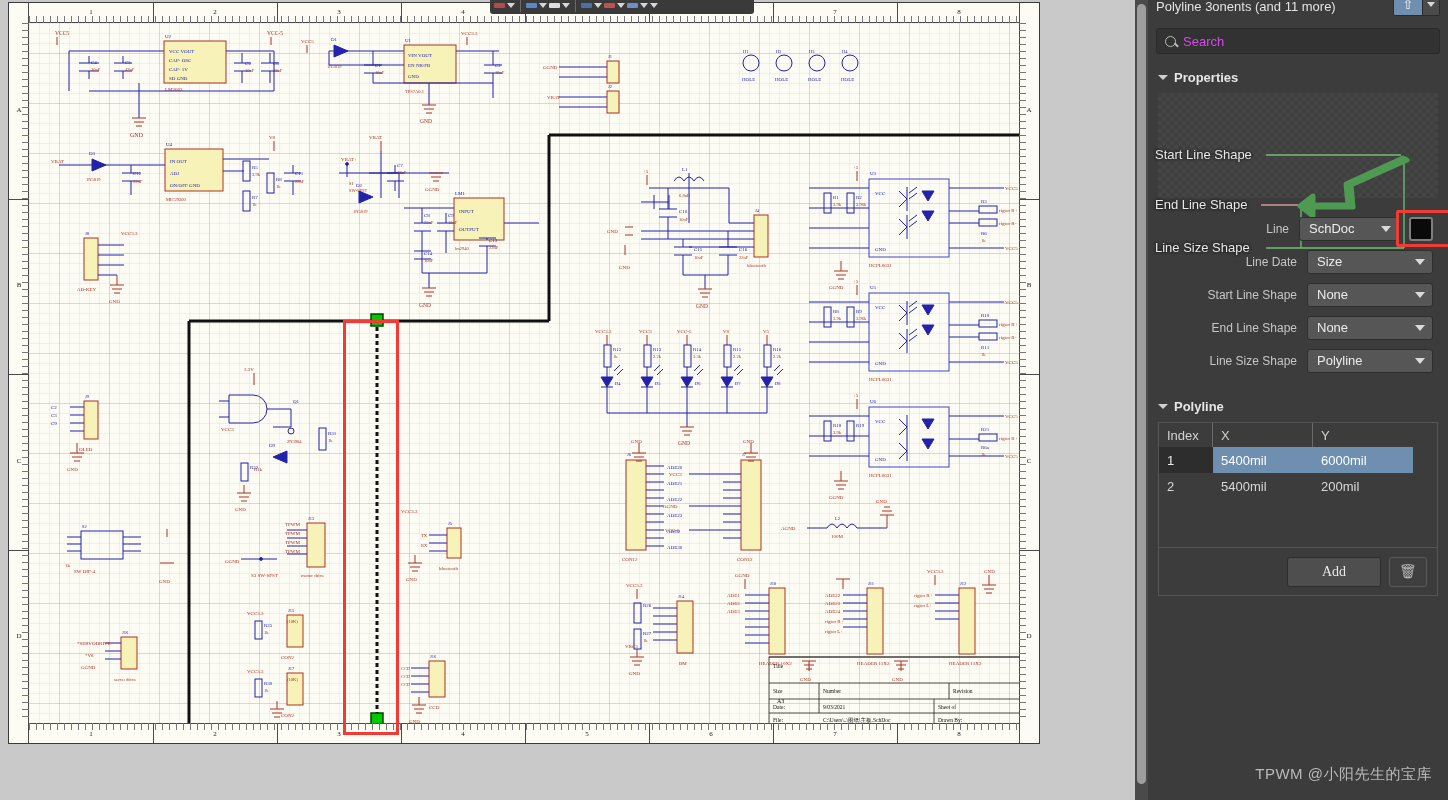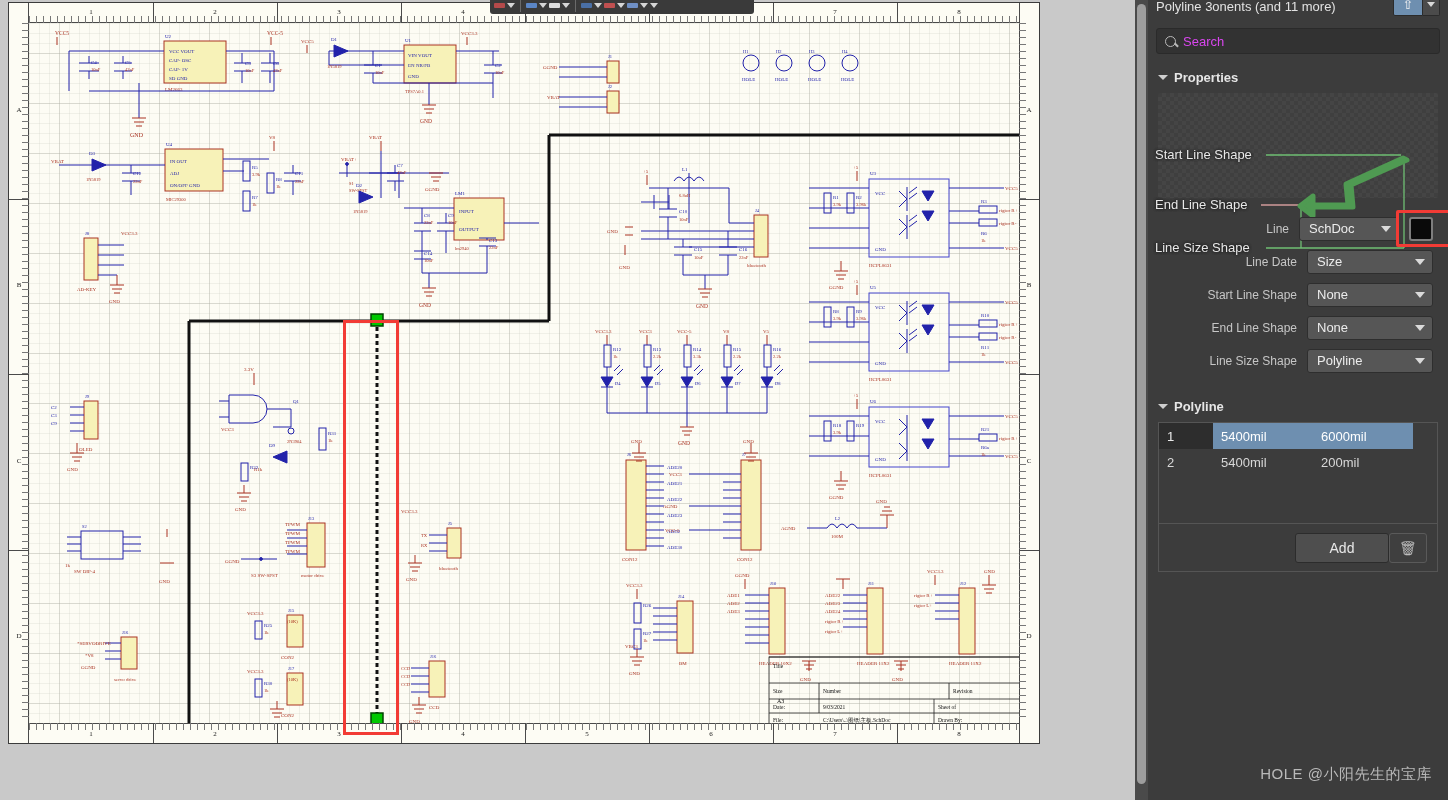--- a/index.html
+++ b/index.html
@@ -173,21 +173,21 @@
   .c-x   { width: 100px; }
   .c-y   { width: 100px; }
   .vrow.sel .c-idx { background: #2d2d2d; color: #e9e9e9; }
   .vrow.sel .c-x, .vrow.sel .c-y { background: #6e8fb0; color: #ffffff; }
   .vrow.plain { background: #3c3c3c; color: #d8d8d8; }
   #vbody-pad { height: 48px; background: #3c3c3c; }
 
   #vfooter {
     margin: 0 10px; height: 48px; background: #3c3c3c;
     border: 1px solid #555; border-top: none;
-    display: flex; align-items: center; justify-content: flex-end; padding-right: 10px;
+    display: flex; align-items: center; justify-content: flex-end; gap: 8px; padding-right: 10px; font-family: Liberation Serif, serif;
   }
   #add-btn {
     width: 94px; height: 30px; background: #4e4e4e; border: 1px solid #2c2c2c;
     border-radius: 3px; display: flex; align-items: center; justify-content: center;
     font-size: 14px; color: #e8e8e8;
   }
   #del-btn {
     width: 38px; height: 30px; background: #3f3f3f; border: 1px solid #5a5a5a;
     border-radius: 3px; display: flex; align-items: center; justify-content: center;
     font-size: 14px; color: #bdbdbd;
@@ -1071,35 +1071,40 @@
 
       <div id="line-hl" style="top:-2px"></div>
     </div>
 
     <div class="section-head" style="margin-top:22px">
       <span class="tri"></span>
       <span>Polyline</span>
     </div>
 
     <div id="vtable">
+      <div class="vhead">
+        <div class="c-idx">Index</div>
+        <div class="c-x">X</div>
+        <div class="c-y">Y</div>
+      </div>
       <div class="vrow sel">
         <div class="c-idx">1</div>
         <div class="c-x">5400mil</div>
         <div class="c-y">6000mil</div>
       </div>
       <div class="vrow plain">
         <div class="c-idx">2</div>
         <div class="c-x">5400mil</div>
         <div class="c-y">200mil</div>
       </div>
       <div id="vbody-pad"></div>
     </div>
 
     <div id="vfooter">
       <div id="add-btn">Add</div>
       <div id="del-btn">
         <span>🗑</span>
       </div>
     </div>
 
-    <div id="watermark">HOLE @小阳先生的宝库</div>
+    <div id="watermark">TPWM @小阳先生的宝库</div>
   </div>
 </div>
 
 </body></html>

